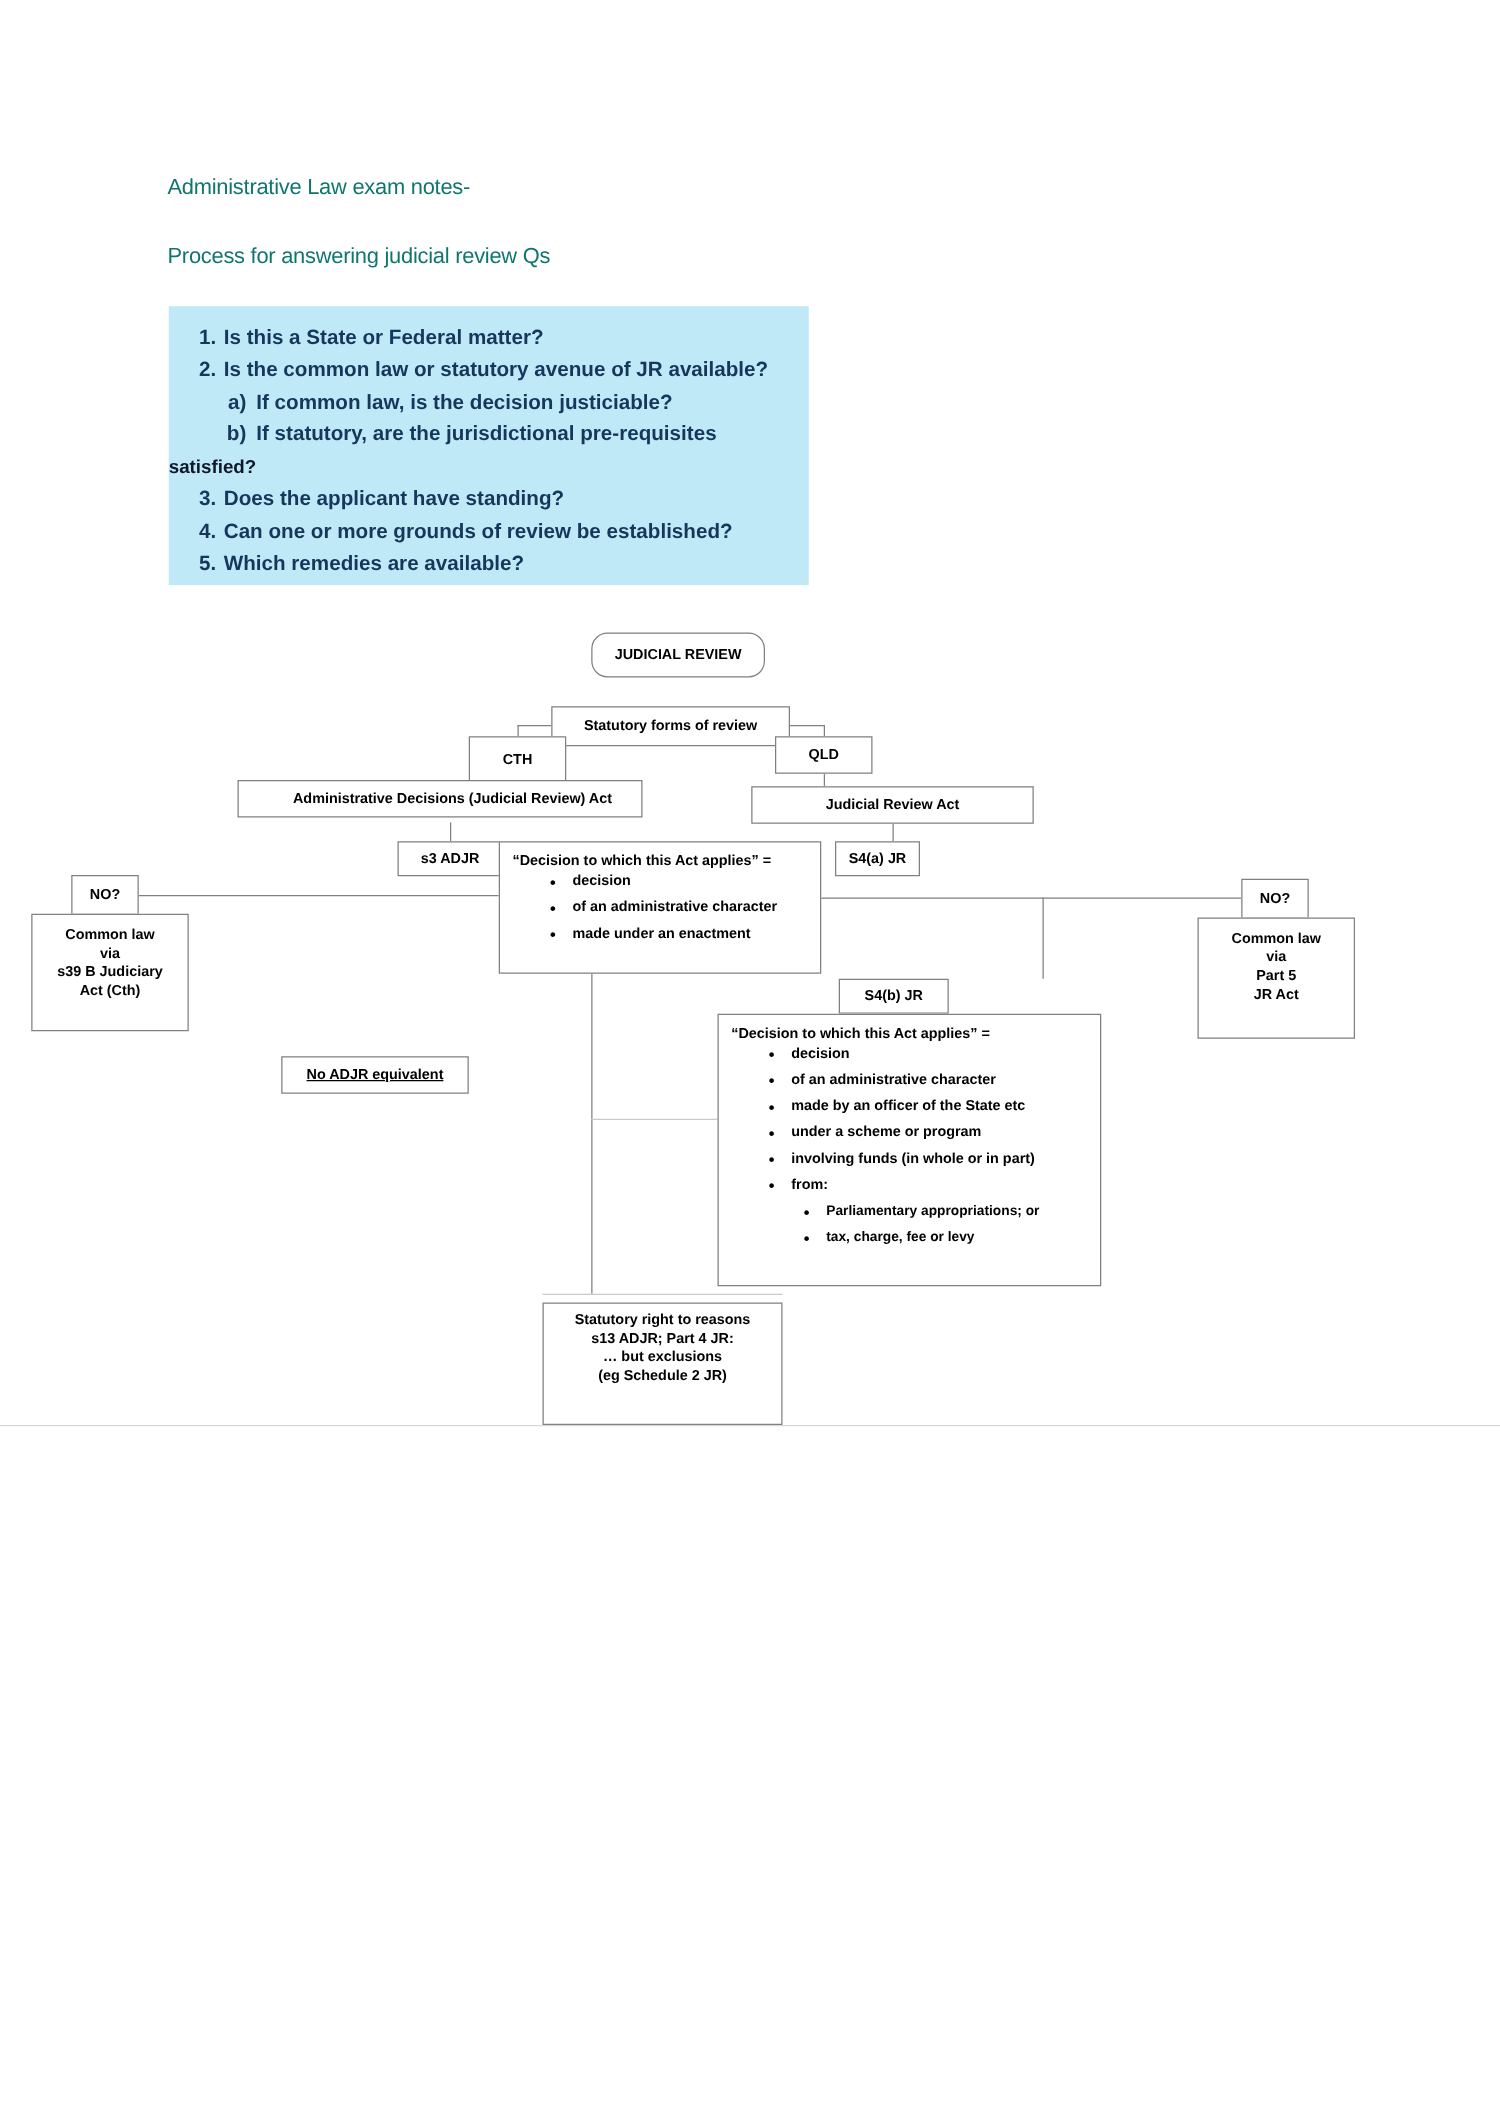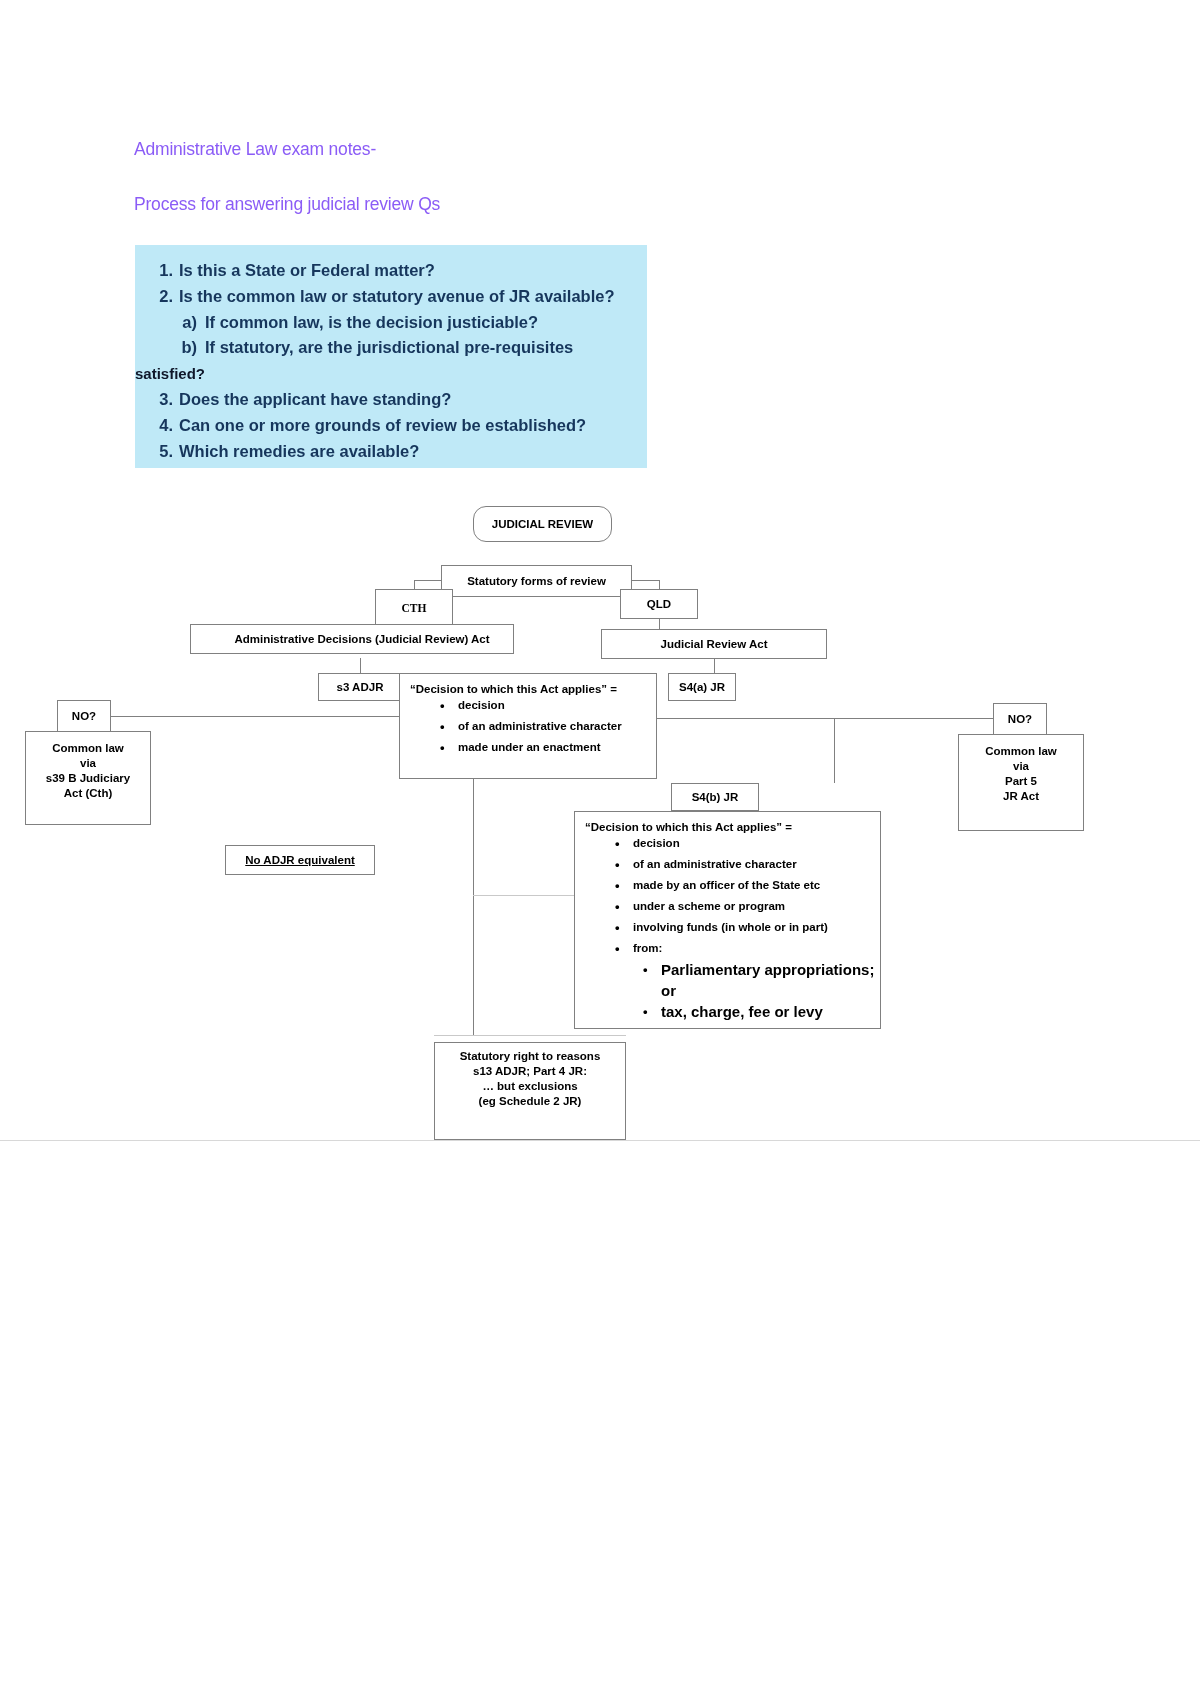--- a/index.html
+++ b/index.html
@@ -43,21 +43,21 @@
     width: 92px;
     height: 1140px;
     background: #ffffff;
   }
 
   
   .doc-title, .doc-subtitle {
     position: absolute;
     font-family: "Liberation Sans", sans-serif;
     font-size: 17.5px;
-    color: #8b5cf6;
+    color: #0f766e;
     letter-spacing: -0.2px;
     white-space: nowrap;
   }
   .doc-title { left: 134px; top: 139px; }
   .doc-subtitle { left: 134px; top: 194px; }
 
   
   .process-box {
     position: absolute;
     left: 135px;
@@ -177,21 +177,21 @@
     left: 40px;
     font-size: 13px;
   }
   .bl2 {
     margin: 0;
     padding: 0;
     list-style: none;
   }
   .bl2 > li {
     position: relative;
-    font-size: 15px;
+    font-size: 11px;
     font-weight: bold;
     line-height: 21px;
     padding-left: 86px;
   }
   .bl2 > li::before {
     content: "\2022";
     position: absolute;
     left: 68px;
     font-size: 13px;
   }
@@ -279,21 +279,21 @@
     <div class="line-h faint" style="left:473px; top:895px; width:101px;"></div>
 
     <div class="line-v" style="left:834px; top:718px; height:65px;"></div>
 
     <div class="line-h faint" style="left:434px; top:1035px; width:192px;"></div>
 
     <div class="node" style="left:473px; top:506px; width:139px; height:36px;border-radius:13px;">JUDICIAL REVIEW</div>
 
     <div class="node" style="left:441px; top:565px; width:191px; height:32px;">Statutory forms of review</div>
 
-    <div class="node" style="left:375px; top:589px; width:78px; height:38px;font-family:Liberation Serif, serif;">CTH</div>
+    <div class="node" style="left:375px; top:589px; width:78px; height:38px;">CTH</div>
 
     <div class="node" style="left:620px; top:589px; width:78px; height:30px;">QLD</div>
 
     <div class="node" style="left:190px; top:624px; width:324px; height:30px;padding-left:20px;">Administrative Decisions (Judicial Review) Act</div>
 
     <div class="node" style="left:601px; top:629px; width:226px; height:30px;">Judicial Review Act</div>
 
     <div class="node" style="left:318px; top:673px; width:84px; height:28px;">s3 ADJR</div>
 
     <div class="node" style="left:668px; top:673px; width:68px; height:28px;">S4(a) JR</div>

